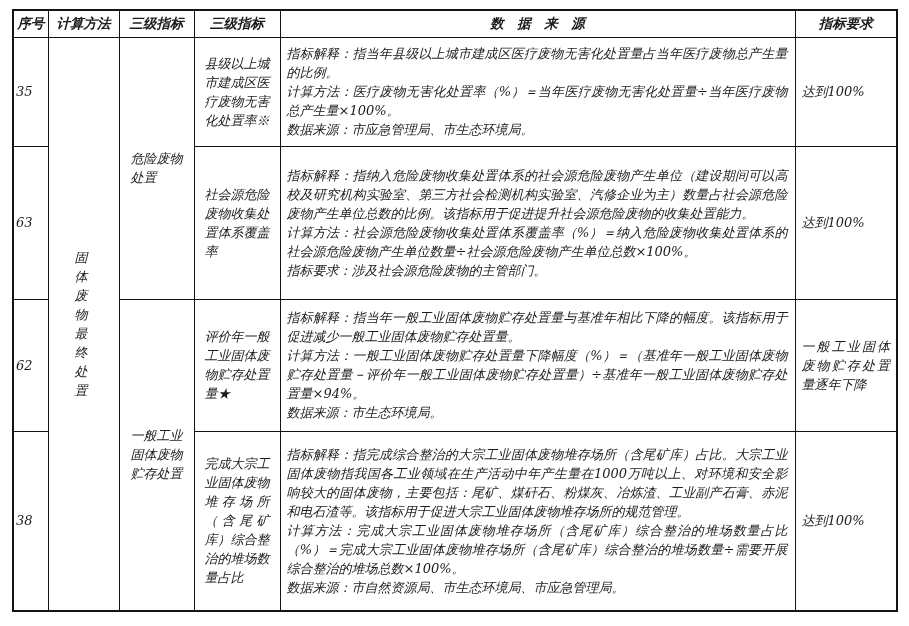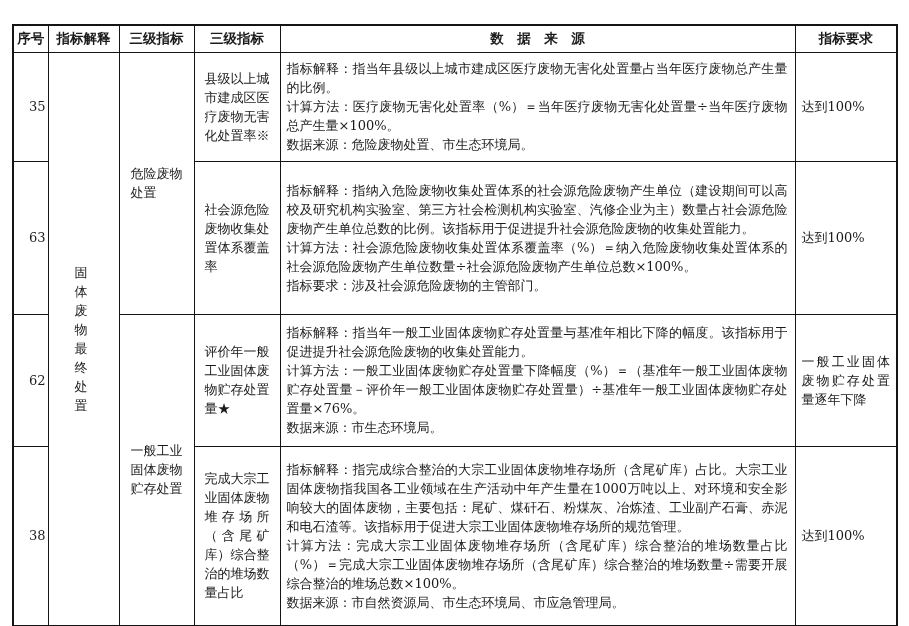--- a/index.html
+++ b/index.html
@@ -8,22 +8,23 @@
     width: 909px;
     height: 626px;
     background: #ffffff;
     overflow: hidden;
     font-family: "DejaVu Serif", serif;
     color: #1b1b1b;
   }
   .page {
     position: absolute;
     left: 12px;
-    top: 24px;
+    top: 9px;
     width: 708px;
+    font-style: italic;
   }
   table.indicator-table {
     border-collapse: collapse;
     table-layout: fixed;
     width: 884px;
     border: 2px solid #141414;
   }
   th, td {
     border: 1px solid #141414;
     vertical-align: middle;
@@ -34,21 +35,21 @@
   }
   thead tr { height: 27px; }
   th {
     font-family: "DejaVu Sans", sans-serif;
     font-weight: bold;
     font-size: 13.5px;
     text-align: center;
     padding: 2px 1px;
   }
   .cell-no {
-    text-align: right;
+    text-align: left;
     padding: 2px;
   }
   .cell-level1 {
     text-align: justify;
     padding: 2px 26px;
   }
   .cell-level2 {
     text-align: justify;
     padding: 18px 11px;
   }
@@ -80,57 +81,57 @@
       <col style="width:35px">
       <col style="width:71px">
       <col style="width:75px">
       <col style="width:86px">
       <col style="width:515px">
       <col style="width:102px">
     </colgroup>
     <thead>
       <tr>
         <th>序号</th>
-        <th>指标解释</th>
+        <th>计算方法</th>
         <th>三级指标</th>
         <th>三级指标</th>
         <th>数　据　来　源</th>
         <th>指标要求</th>
       </tr>
     </thead>
     <tbody>
       <tr class="row-35">
         <td class="cell-no">35</td>
         <td class="cell-level1" rowspan="4">固体废物最终处置</td>
         <td class="cell-level2" rowspan="2">危险废物处置</td>
         <td class="cell-level3">县级以上城市建成区医疗废物无害化处置率※</td>
         <td class="cell-source">
           <p class="para">指标解释：指当年县级以上城市建成区医疗废物无害化处置量占当年医疗废物总产生量的比例。</p>
           <p class="para">计算方法：医疗废物无害化处置率（%）＝当年医疗废物无害化处置量÷当年医疗废物总产生量×100%。</p>
-          <p class="para">数据来源：危险废物处置、市生态环境局。</p>
+          <p class="para">数据来源：市应急管理局、市生态环境局。</p>
         </td>
         <td class="cell-req">达到100%</td>
       </tr>
       <tr class="row-36">
         <td class="cell-no">63</td>
         <td class="cell-level3">社会源危险废物收集处置体系覆盖率</td>
         <td class="cell-source">
           <p class="para">指标解释：指纳入危险废物收集处置体系的社会源危险废物产生单位（建设期间可以高校及研究机构实验室、第三方社会检测机构实验室、汽修企业为主）数量占社会源危险废物产生单位总数的比例。该指标用于促进提升社会源危险废物的收集处置能力。</p>
           <p class="para">计算方法：社会源危险废物收集处置体系覆盖率（%）＝纳入危险废物收集处置体系的社会源危险废物产生单位数量÷社会源危险废物产生单位总数×100%。</p>
           <p class="para">指标要求：涉及社会源危险废物的主管部门。</p>
         </td>
         <td class="cell-req">达到100%</td>
       </tr>
       <tr class="row-37">
         <td class="cell-no">62</td>
         <td class="cell-level2" rowspan="2">一般工业固体废物贮存处置</td>
         <td class="cell-level3">评价年一般工业固体废物贮存处置量★</td>
         <td class="cell-source">
-          <p class="para">指标解释：指当年一般工业固体废物贮存处置量与基准年相比下降的幅度。该指标用于促进提升社会源危险废物的收集处置能力。</p>
-          <p class="para">计算方法：一般工业固体废物贮存处置量下降幅度（%）＝（基准年一般工业固体废物贮存处置量－评价年一般工业固体废物贮存处置量）÷基准年一般工业固体废物贮存处置量×76%。</p>
+          <p class="para">指标解释：指当年一般工业固体废物贮存处置量与基准年相比下降的幅度。该指标用于促进减少一般工业固体废物贮存处置量。</p>
+          <p class="para">计算方法：一般工业固体废物贮存处置量下降幅度（%）＝（基准年一般工业固体废物贮存处置量－评价年一般工业固体废物贮存处置量）÷基准年一般工业固体废物贮存处置量×94%。</p>
           <p class="para">数据来源：市生态环境局。</p>
         </td>
         <td class="cell-req">一般工业固体废物贮存处置量逐年下降</td>
       </tr>
       <tr class="row-38">
         <td class="cell-no">38</td>
         <td class="cell-level3">完成大宗工业固体废物堆存场所（含尾矿库）综合整治的堆场数量占比</td>
         <td class="cell-source">
           <p class="para">指标解释：指完成综合整治的大宗工业固体废物堆存场所（含尾矿库）占比。大宗工业固体废物指我国各工业领域在生产活动中年产生量在1000万吨以上、对环境和安全影响较大的固体废物，主要包括：尾矿、煤矸石、粉煤灰、冶炼渣、工业副产石膏、赤泥和电石渣等。该指标用于促进大宗工业固体废物堆存场所的规范管理。</p>
           <p class="para">计算方法：完成大宗工业固体废物堆存场所（含尾矿库）综合整治的堆场数量占比（%）＝完成大宗工业固体废物堆存场所（含尾矿库）综合整治的堆场数量÷需要开展综合整治的堆场总数×100%。</p>

